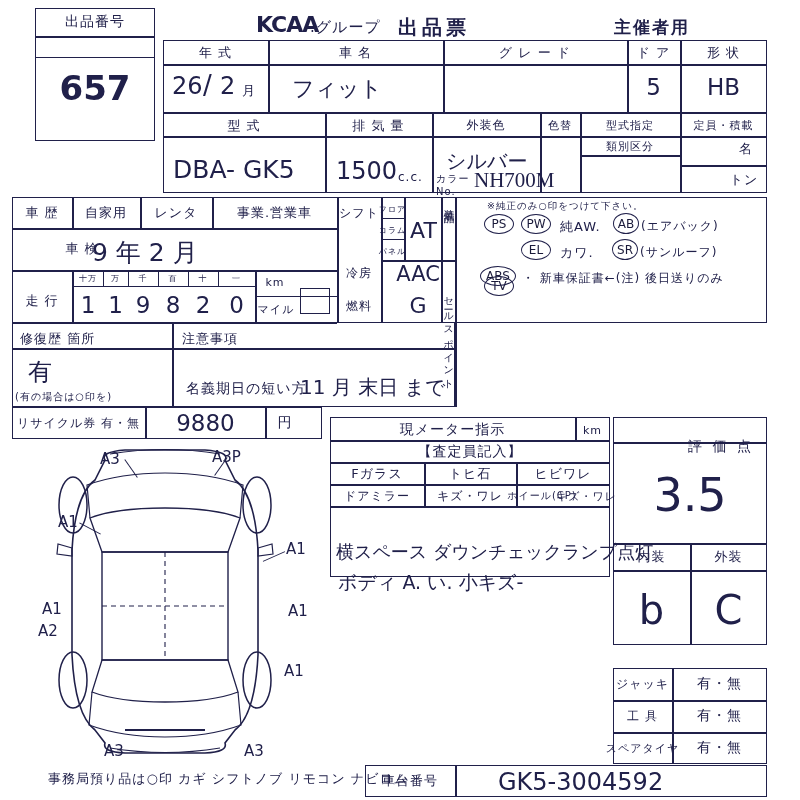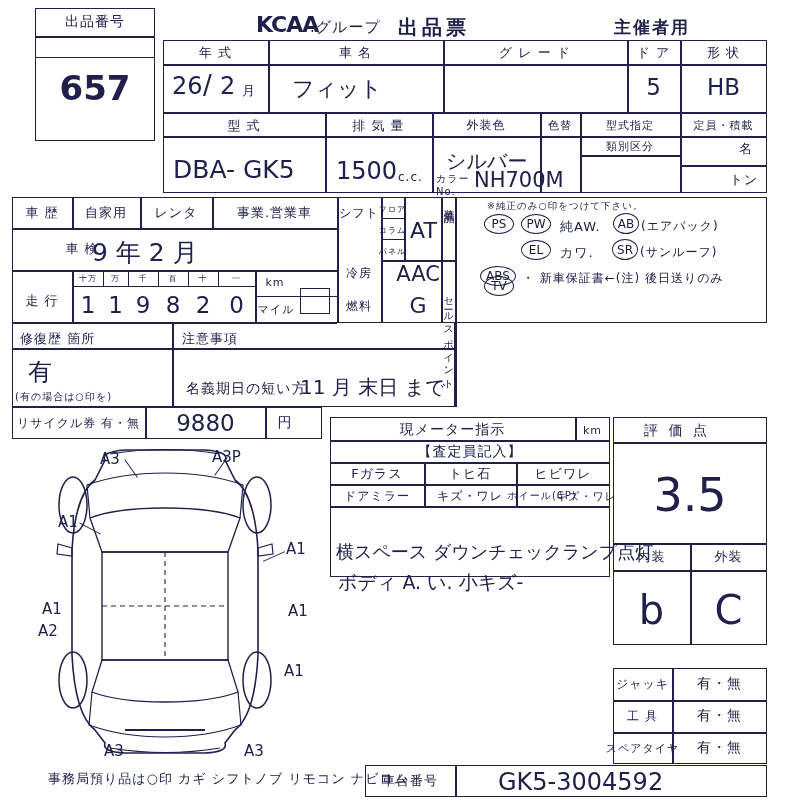--- a/index.html
+++ b/index.html
@@ -81,21 +81,21 @@
 
   <div class="lbl ctr" style="left:580px;top:137px;width:100px;height:18px;font-size:11px;">類別区分</div>
   <div class="lbl ctr" style="left:726px;top:139px;width:40px;height:20px;font-size:13px;">名</div>
   <div class="lbl ctr" style="left:722px;top:170px;width:44px;height:20px;font-size:13px;">トン</div>
 
   <div class="hand" style="left:173px;top:155px;font-size:25px;">DBA- GK5</div>
   <div class="hand" style="left:336px;top:157px;font-size:24px;">1500</div>
   <div class="lbl" style="left:398px;top:170px;font-size:12px;">c.c.</div>
   <div class="hand" style="left:446px;top:148px;font-size:20px;">シルバー</div>
   <div class="lbl" style="left:436px;top:172px;font-size:10px;">カラー<br>No.</div>
-  <div class="hand" style="left:474px;top:168px;font-size:21px;">NH700M</div>
+  <div class="hand" style="left:474px;top:168px;font-size:21px;font-family:Liberation Serif, serif;">NH700M</div>
 
   <div class="bx" style="left:12px;top:197px;width:755px;height:126px;"></div>
 
   <div class="line" style="left:12px;top:228px;width:325px;height:1.5px;"></div>
   <div class="line" style="left:12px;top:270px;width:325px;height:1.5px;"></div>
   <div class="line" style="left:12px;top:322px;width:325px;height:1.5px;"></div>
 
   <div class="line" style="left:72px;top:197px;width:1.5px;height:31px;"></div>
   <div class="line" style="left:140px;top:197px;width:1.5px;height:31px;"></div>
   <div class="line" style="left:212px;top:197px;width:1.5px;height:31px;"></div>
@@ -215,21 +215,21 @@
   <div class="lbl ctr" style="left:563px;top:487px;width:47px;height:18px;font-size:11px;">キズ・ワレ</div>
 
   <div class="hand" style="left:336px;top:540px;font-size:18px;">横スペース ダウンチェックランプ点灯</div>
   <div class="hand" style="left:338px;top:570px;font-size:19px;">ボディ A. い. 小キズ-</div>
 
   <div class="bx" style="left:613px;top:417px;width:154px;height:228px;"></div>
   <div class="line" style="left:613px;top:442px;width:154px;height:1.5px;"></div>
   <div class="line" style="left:613px;top:543px;width:154px;height:1.5px;"></div>
   <div class="line" style="left:613px;top:570px;width:154px;height:1.5px;"></div>
   <div class="line" style="left:690px;top:543px;width:1.5px;height:102px;"></div>
-  <div class="lbl ctr" style="left:613px;top:421px;width:128px;height:20px;font-size:14px;letter-spacing:3px;">評 価 点</div>
+  <div class="lbl ctr" style="left:613px;top:437px;width:128px;height:20px;font-size:14px;letter-spacing:3px;padding-left:44px;">評 価 点</div>
   <div class="hand ctr" style="left:613px;top:460px;width:154px;height:70px;font-size:46px;">3.5</div>
   <div class="lbl ctr" style="left:613px;top:547px;width:77px;height:20px;font-size:13px;">内装</div>
   <div class="lbl ctr" style="left:690px;top:547px;width:77px;height:20px;font-size:13px;">外装</div>
   <div class="hand ctr" style="left:613px;top:580px;width:77px;height:60px;font-size:40px;">b</div>
   <div class="hand ctr" style="left:690px;top:580px;width:77px;height:60px;font-size:40px;">C</div>
 
   <div class="bx" style="left:613px;top:668px;width:154px;height:96px;"></div>
   <div class="line" style="left:613px;top:700px;width:154px;height:1.5px;"></div>
   <div class="line" style="left:613px;top:732px;width:154px;height:1.5px;"></div>
   <div class="line" style="left:672px;top:668px;width:1.5px;height:96px;"></div>

